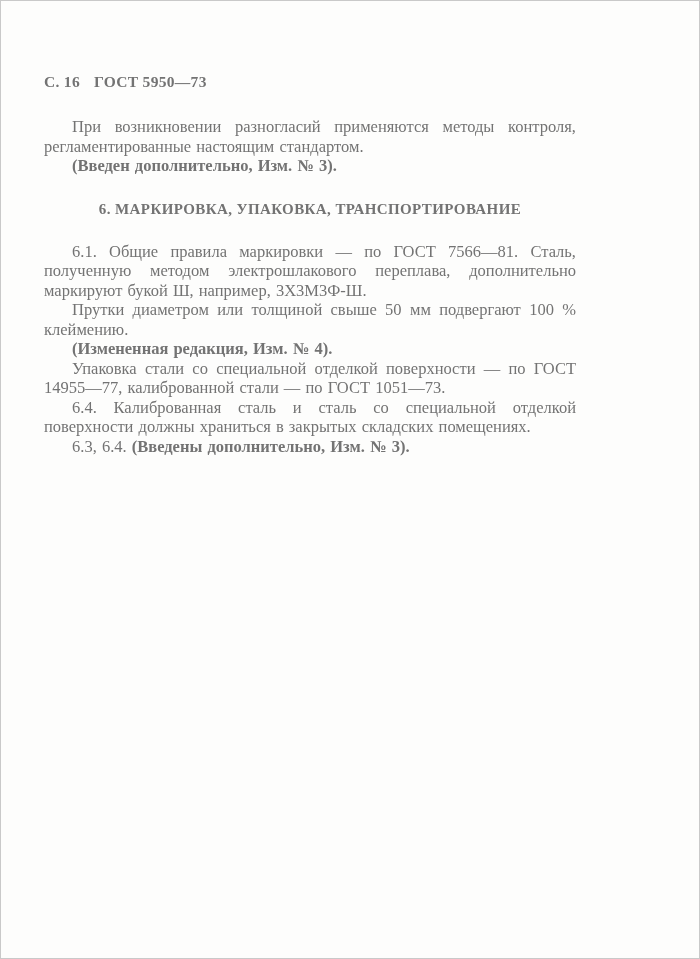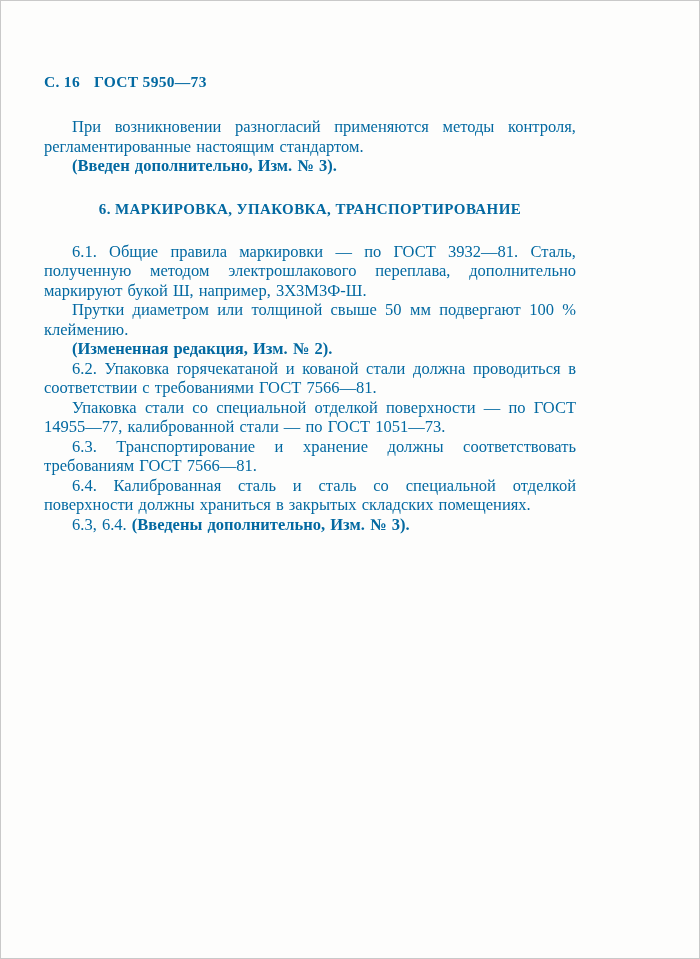--- a/index.html
+++ b/index.html
@@ -9,21 +9,21 @@
   }
   .page {
     position: relative;
     width: 700px;
     height: 959px;
     margin: 0 auto;
     background: #fdfdfc;
     border: 1px solid #c9c9c9;
     box-sizing: border-box;
     font-family: "Liberation Serif", "DejaVu Serif", serif;
-    color: #0369a1;
+    color: #737373;
     overflow: hidden;
   }
   .content-col {
     position: absolute;
     left: 43px;
     top: 72px;
     width: 532px;
   }
   .doc-header {
     font-weight: bold;
@@ -63,23 +63,21 @@
     <div class="doc-header">
       <span class="page-label">С. 16</span>
       <span class="doc-label">ГОСТ 5950—73</span>
     </div>
     <div class="doc-body">
         <div class="p"><span>При возникновении разногласий применяются методы контроля, регламентированные настоящим стандартом.</span></div>
         <div class="p"><span class="b">(Введен дополнительно, Изм. № 3).</span></div>
         <div class="heading">
           <div>6. МАРКИРОВКА, УПАКОВКА, ТРАНСПОРТИРОВАНИЕ</div>
         </div>
-        <div class="p"><span>6.1. Общие правила маркировки — по ГОСТ 3932—81. Сталь, полученную методом электрошлакового переплава, дополнительно маркируют букой Ш, например, 3Х3М3Ф-Ш.</span></div>
+        <div class="p"><span>6.1. Общие правила маркировки — по ГОСТ 7566—81. Сталь, полученную методом электрошлакового переплава, дополнительно маркируют букой Ш, например, 3Х3М3Ф-Ш.</span></div>
         <div class="p"><span>Прутки диаметром или толщиной свыше 50 мм подвергают 100 % клеймению.</span></div>
-        <div class="p"><span class="b">(Измененная редакция, Изм. № 2).</span></div>
-        <div class="p"><span>6.2. Упаковка горячекатаной и кованой стали должна проводиться в соответствии с требованиями ГОСТ 7566—81.</span></div>
+        <div class="p"><span class="b">(Измененная редакция, Изм. № 4).</span></div>
         <div class="p"><span>Упаковка стали со специальной отделкой поверхности — по ГОСТ 14955—77, калиброванной стали — по ГОСТ 1051—73.</span></div>
-        <div class="p"><span>6.3. Транспортирование и хранение должны соответствовать требованиям ГОСТ 7566—81.</span></div>
         <div class="p"><span>6.4. Калиброванная сталь и сталь со специальной отделкой поверхности должны храниться в закрытых складских помещениях.</span></div>
         <div class="p"><span>6.3, 6.4. </span><span class="b">(Введены дополнительно, Изм. № 3).</span></div>
       </div>
   </div>
 </div>
 
 </body></html>

